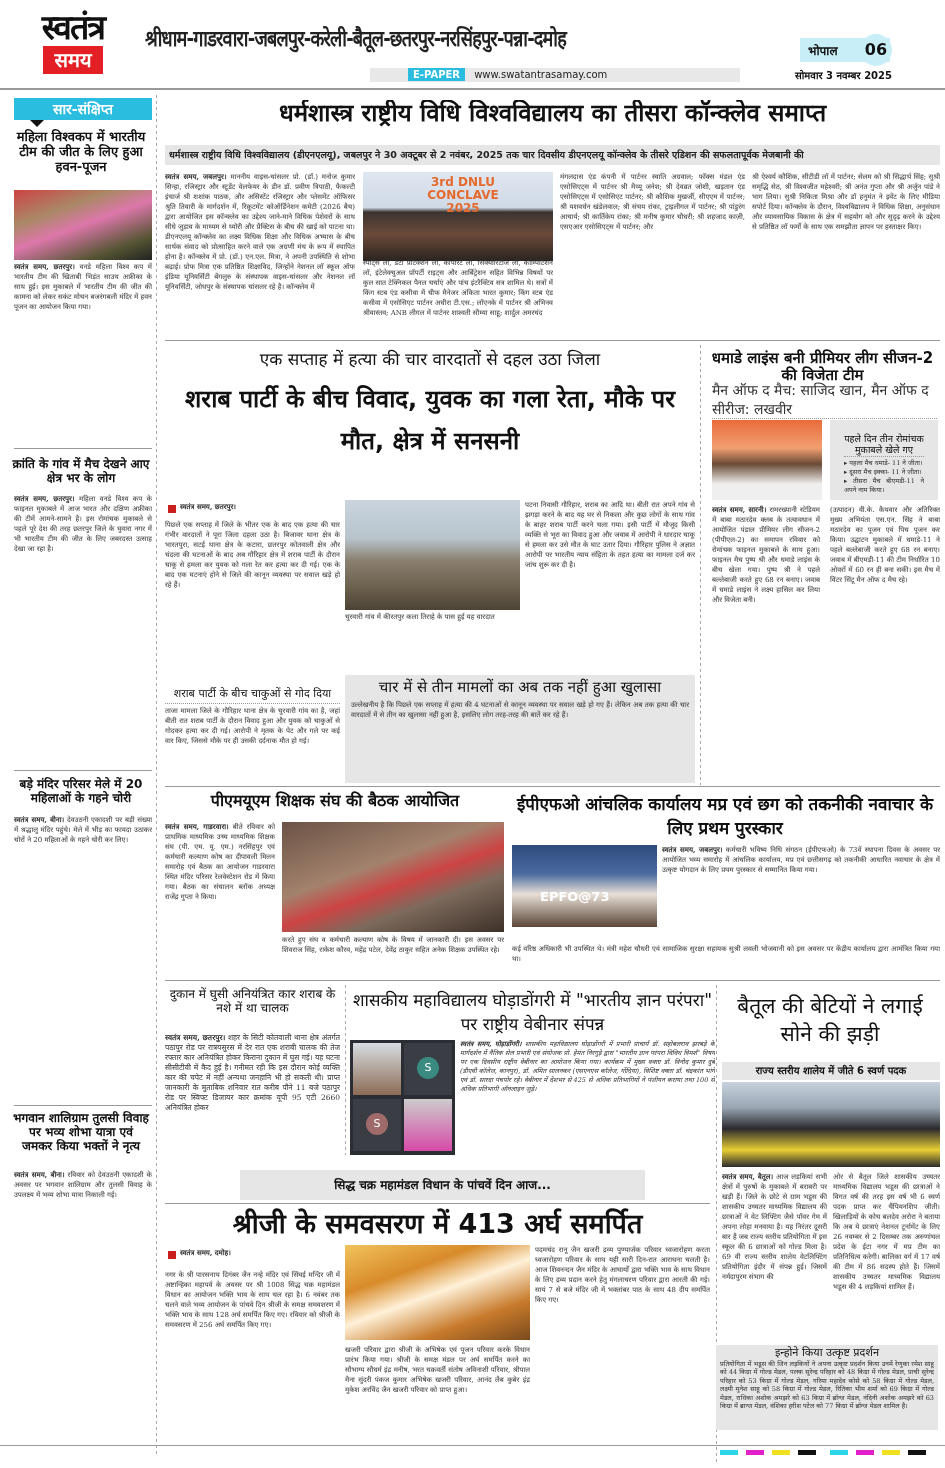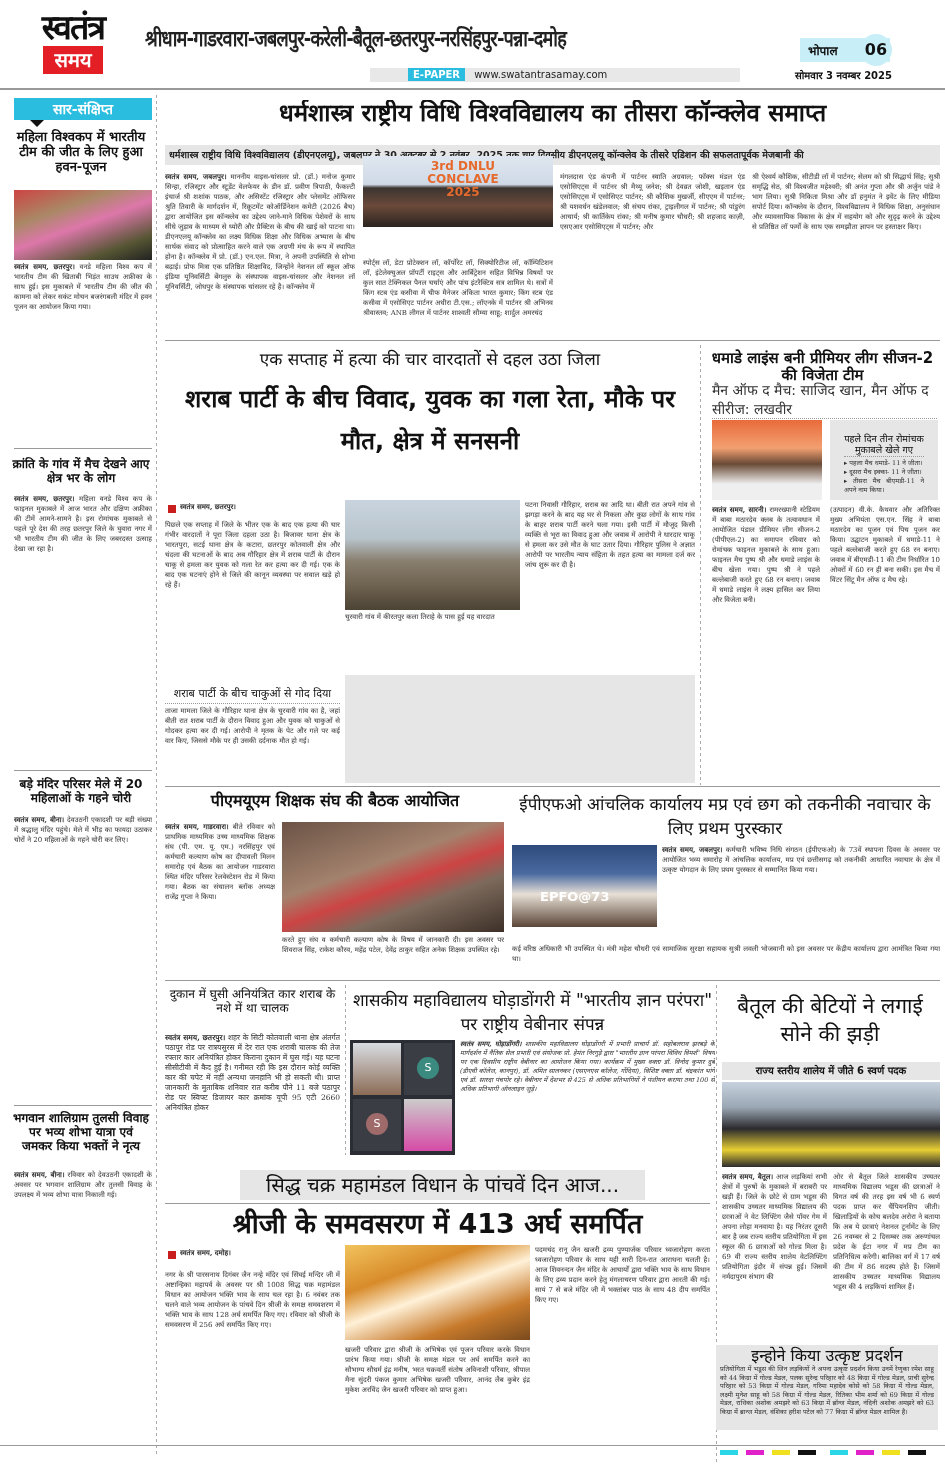--- a/index.html
+++ b/index.html
@@ -63,39 +63,41 @@
 <div class="abs hl" style="left:12px;top:778px;width:138px;font-size:12px">बड़े मंदिर परिसर मेले में 20 महिलाओं के गहने चोरी</div>
 <div class="abs txt" style="left:14px;top:815px;width:138px;height:285px"><b>स्वतंत्र समय, बीना।</b> <span>देवउठनी एकादशी पर बड़ी संख्या में श्रद्धालु मंदिर पहुंचे। मेले में भीड़ का फायदा उठाकर चोरों ने 20 महिलाओं के गहने चोरी कर लिए।</span></div>
 <div class="abs rule" style="left:14px;top:1105px;width:138px;height:1px"></div>
 
 <div class="abs hl" style="left:12px;top:1112px;width:138px;font-size:12px">भगवान शालिग्राम तुलसी विवाह पर भव्य शोभा यात्रा एवं जमकर किया भक्तों ने नृत्य</div>
 <div class="abs txt" style="left:14px;top:1170px;width:138px;height:280px"><b>स्वतंत्र समय, बीना।</b> <span>रविवार को देवउठनी एकादशी के अवसर पर भगवान शालिग्राम और तुलसी विवाह के उपलक्ष्य में भव्य शोभा यात्रा निकाली गई।</span></div>
 
 <div class="abs hl" style="left:165px;top:100px;width:775px;font-size:24px;white-space:nowrap;overflow:hidden">धर्मशास्त्र राष्ट्रीय विधि विश्वविद्यालय का तीसरा कॉन्क्लेव समाप्त</div>
 <div class="abs grey" style="left:165px;top:145px;width:775px;height:20px;font-size:9.5px;line-height:20px;padding-left:4px;white-space:nowrap;overflow:hidden;font-weight:bold;color:#222">धर्मशास्त्र राष्ट्रीय विधि विश्वविद्यालय (डीएनएलयू), जबलपुर ने 30 अक्टूबर से 2 नवंबर, 2025 तक चार दिवसीय डीएनएलयू कॉन्क्लेव के तीसरे एडिशन की सफलतापूर्वक मेजबानी की</div>
 <div class="abs txt" style="left:165px;top:172px;width:190px;height:160px"><b>स्वतंत्र समय, जबलपुर।</b> <span>माननीय वाइस-चांसलर प्रो. (डॉ.) मनोज कुमार सिन्हा, रजिस्ट्रार और स्टूडेंट वेलफेयर के डीन डॉ. प्रवीण त्रिपाठी, फैकल्टी इंचार्ज श्री शशांक पाठक, और असिस्टेंट रजिस्ट्रार और प्लेसमेंट ऑफिसर श्रुति तिवारी के मार्गदर्शन में, रिक्रूटमेंट कोऑर्डिनेशन कमेटी (2026 बैच) द्वारा आयोजित इस कॉन्क्लेव का उद्देश्य जाने-माने विधिक पेशेवरों के साथ सीधे जुड़ाव के माध्यम से थ्योरी और प्रैक्टिस के बीच की खाई को पाटना था। डीएनएलयू कॉन्क्लेव का लक्ष्य विधिक शिक्षा और विधिक अभ्यास के बीच सार्थक संवाद को प्रोत्साहित करने वाले एक अग्रणी मंच के रूप में स्थापित होना है। कॉन्क्लेव में प्रो. (डॉ.) एन.एल. मित्रा, ने अपनी उपस्थिति से शोभा बढ़ाई। प्रोफ मित्रा एक प्रतिष्ठित शिक्षाविद, जिन्होंने नेशनल लॉ स्कूल ऑफ इंडिया यूनिवर्सिटी बेंगलुरु के संस्थापक वाइस-चांसलर और नेशनल लॉ यूनिवर्सिटी, जोधपुर के संस्थापक चांसलर रहे है। कॉन्क्लेव में</span></div>
-<div class="abs photo" style="left:363px;top:156px;width:190px;height:71px;background:linear-gradient(180deg,#dfe7f0 0,#cfd9e6 40%,#3b3430 45%,#6b4a3a 70%,#2a2420)">
+<div class="abs photo" style="left:363px;top:172px;width:190px;height:89px;background:linear-gradient(180deg,#dfe7f0 0,#cfd9e6 40%,#3b3430 45%,#6b4a3a 70%,#2a2420)">
   <div style="position:absolute;left:55px;top:4px;font-size:12px;font-weight:bold;color:#e56a2c;text-align:center;width:90px;line-height:13px">3rd DNLU CONCLAVE 2025</div>
 </div>
 <div class="abs txt" style="left:363px;top:258px;width:190px;height:76px">स्पोर्ट्स लॉ, डेटा प्रोटेक्शन लॉ, कॉर्पोरेट लॉ, सिक्योरिटीज लॉ, कॉम्पिटिशन लॉ, इंटेलेक्चुअल प्रॉपर्टी राइट्स और आर्बिट्रेशन सहित विभिन्न विषयों पर कुल सात टेक्निकल पैनल चर्चाएं और पांच इंटरैक्टिव सत्र शामिल थे। सत्रों में किंग स्टब एंड कसीवा में चीफ मैनेजर अंकिता भारत कुमार; किंग स्टब एंड कसीवा में एसोसिएट पार्टनर अधीरा टी.एस.; लॉएनके में पार्टनर श्री अभिनव श्रीवास्तव; ANB लीगल में पार्टनर शाश्वती सौम्या साहू; शार्दुल अमरचंद</div>
 <div class="abs txt" style="left:560px;top:172px;width:185px;height:160px">मंगलदास एंड कंपनी में पार्टनर स्वाति अग्रवाल; फॉक्स मंडल एंड एसोसिएट्स में पार्टनर श्री मैथ्यू जनेश; श्री देवव्रत जोशी, खइतान एंड एसोसिएट्स में एसोसिएट पार्टनर; श्री कौशिक मुखर्जी, सीएएम में पार्टनर; श्री यशवर्धन खंडेलवाल; श्री संचय रांका, ट्राइलीगल में पार्टनर; श्री पांडुरंग आचार्य; श्री कार्तिकेय रांका; श्री मनीष कुमार चौधरी; श्री शहजाद काज़ी, एसएआर एसोसिएट्स में पार्टनर; और</div>
 <div class="abs txt" style="left:752px;top:172px;width:188px;height:160px">श्री ऐश्वर्य कौशिक, सीटीडी लॉ में पार्टनर; सेलम को श्री सिद्धार्थ सिंह; सुश्री समृद्धि सेठ, श्री विश्वजीत महेश्वरी; श्री अनंत गुप्ता और श्री अर्जुन पांडे ने भाग लिया। सुश्री निकिता मिश्रा और डॉ हनुमंत ने इवेंट के लिए मीडिया सपोर्ट दिया। कॉन्क्लेव के दौरान, विश्वविद्यालय ने विधिक शिक्षा, अनुसंधान और व्यावसायिक विकास के क्षेत्र में सहयोग को और सुदृढ़ करने के उद्देश्य से प्रतिष्ठित लॉ फर्मों के साथ एक समझौता ज्ञापन पर हस्ताक्षर किए।</div>
 <div class="abs rule" style="left:165px;top:340px;width:775px;height:1px"></div>
 
 <div class="abs hl" style="left:165px;top:350px;width:530px;font-size:17px;font-weight:normal">एक सप्ताह में हत्या की चार वारदातों से दहल उठा जिला</div>
 <div class="abs hl" style="left:165px;top:378px;width:530px;font-size:24px;line-height:42px">शराब पार्टी के बीच विवाद, युवक का गला रेता, मौके पर मौत, क्षेत्र में सनसनी</div>
 <div class="abs" style="left:168px;top:505px;width:8px;height:8px;background:#c81e1e"></div>
 <div class="abs txt" style="left:180px;top:502px;width:150px;font-weight:bold">स्वतंत्र समय, छतरपुर।</div>
 <div class="abs txt" style="left:165px;top:520px;width:175px;height:140px">पिछले एक सप्ताह में जिले के भीतर एक के बाद एक हत्या की चार गंभीर वारदातों ने पूरा जिला दहला उठा है। बिजावर थाना क्षेत्र के भारतपुरा, सटई थाना क्षेत्र के कटारा, छतरपुर कोतवाली क्षेत्र और चंदला की घटनाओं के बाद अब गौरिहार क्षेत्र में शराब पार्टी के दौरान चाकू से हमला कर युवक को गला रेत कर हत्या कर दी गई। एक के बाद एक घटनाएं होने से जिले की कानून व्यवस्था पर सवाल खड़े हो रहे हैं।</div>
 <div class="abs photo" style="left:345px;top:500px;width:175px;height:110px;background:linear-gradient(180deg,#c9d4de 0,#b8c4cc 35%,#8a8070 55%,#6b5f4d 80%,#4c4335)"></div>
 <div class="abs txt" style="left:345px;top:612px;width:175px;height:22px">चुरवारी गांव में कीरतपुर कला तिराहे के पास हुई यह वारदात</div>
 <div class="abs txt" style="left:525px;top:500px;width:170px;height:165px">पटना निवासी गौरिहार, शराब का आदि था। बीती रात अपने गांव से झगड़ा करने के बाद यह घर से निकला और कुछ लोगों के साथ गांव के बाहर शराब पार्टी करने चला गया। इसी पार्टी में मौजूद किसी व्यक्ति से भूरा का विवाद हुआ और जवाब में आरोपी ने धारदार चाकू से हमला कर उसे मौत के घाट उतार दिया। गौरिहार पुलिस ने अज्ञात आरोपी पर भारतीय न्याय संहिता के तहत हत्या का मामला दर्ज कर जांच शुरू कर दी है।</div>
 <div class="abs hl" style="left:165px;top:688px;width:175px;font-size:11px;font-weight:normal;border-bottom:1px dotted #999;padding-bottom:2px">शराब पार्टी के बीच चाकुओं से गोद दिया</div>
 <div class="abs txt" style="left:165px;top:706px;width:175px;height:75px">ताजा मामला जिले के गौरिहार थाना क्षेत्र के चुरवारी गांव का है, जहां बीती रात शराब पार्टी के दौरान विवाद हुआ और युवक को चाकुओं से गोदकर हत्या कर दी गई। आरोपी ने मृतक के पेट और गले पर कई वार किए, जिससे मौके पर ही उसकी दर्दनाक मौत हो गई।</div>
 <div class="abs grey" style="left:345px;top:675px;width:350px;height:108px">
+  <div class="hl" style="font-size:15px;font-weight:normal;padding-top:4px">चार में से तीन मामलों का अब तक नहीं हुआ खुलासा</div>
+  <div class="txt" style="padding:4px 6px;height:80px">उल्लेखनीय है कि पिछले एक सप्ताह में हत्या की 4 घटनाओं से कानून व्यवस्था पर सवाल खड़े हो गए हैं। लेकिन अब तक हत्या की चार वारदातों में से तीन का खुलासा नहीं हुआ है, इसलिए लोग तरह-तरह की बातें कर रहे हैं।</div>
 </div>
 
 <div class="vline" style="left:700px;top:345px;height:440px"></div>
 <div class="abs hl" style="left:705px;top:350px;width:235px;font-size:15px">धमाडे लाइंस बनी प्रीमियर लीग सीजन-2 की विजेता टीम</div>
 <div class="abs" style="left:712px;top:380px;width:225px;font-size:14px;color:#333;border-bottom:1px dotted #999">मैन ऑफ द मैच: साजिद खान, मैन ऑफ द सीरीज: लखवीर</div>
 <div class="abs photo" style="left:712px;top:420px;width:110px;height:80px;background:linear-gradient(180deg,#e96b3b 0,#f2a071 35%,#6a4a36 55%,#efefef 80%)"></div>
 <div class="abs grey" style="left:830px;top:420px;width:108px;height:80px;padding:14px">
   <div class="hl" style="font-size:9.5px;font-weight:normal;border-bottom:1px dotted #999;margin-bottom:2px">पहले दिन तीन रोमांचक मुकाबले खेले गए</div>
   <div class="txt" style="font-size:6.5px;line-height:9px">▸ <span>पहला मैच धमाडे- 11 ने जीता।</span></div>
   <div class="txt" style="font-size:6.5px;line-height:9px">▸ <span>दूसरा मैच इक्का- 11 ने जीता।</span></div>
@@ -104,21 +106,21 @@
 <div class="abs txt" style="left:712px;top:505px;width:108px;height:275px"><b>स्वतंत्र समय, सारनी।</b> <span>रामरख्यानी स्टेडियम में बाबा मठारदेव क्लब के तत्वावधान में आयोजित पंडाल प्रीमियर लीग सीजन-2 (पीपीएल-2) का समापन रविवार को रोमांचक फाइनल मुकाबले के साथ हुआ। फाइनल मैच पुष्प श्री और धमाडे लाइंस के बीच खेला गया। पुष्प श्री ने पहले बल्लेबाजी करते हुए 68 रन बनाए। जवाब में धमाडे लाइंस ने लक्ष्य हासिल कर लिया और विजेता बनी।</span></div>
 <div class="abs txt" style="left:830px;top:505px;width:110px;height:275px">(उत्पादन) वी.के. कैथवार और अतिरिक्त मुख्य अभियंता एस.एन. सिंह ने बाबा मठारदेव का पूजन एवं पिच पूजन कर किया। उद्घाटन मुकाबले में धमाडे-11 ने पहले बल्लेबाजी करते हुए 68 रन बनाए। जवाब में बीएमडी-11 की टीम निर्धारित 10 ओवरों में 60 रन ही बना सकी। इस मैच में विंटर सिंटू मैन ऑफ द मैच रहे।</div>
 
 <div class="abs rule" style="left:165px;top:786px;width:775px;height:1px"></div>
 
 <div class="abs hl" style="left:165px;top:792px;width:340px;font-size:16px;white-space:nowrap">पीएमयूएम शिक्षक संघ की बैठक आयोजित</div>
 <div class="abs txt" style="left:165px;top:822px;width:110px;height:150px"><b>स्वतंत्र समय, गाडरवारा।</b> <span>बीते रविवार को प्राथमिक माध्यमिक उच्च माध्यमिक शिक्षक संघ (पी. एम. यू. एम.) नरसिंहपुर एवं कर्मचारी कल्याण कोष का दीपावली मिलन समारोह एवं बैठक का आयोजन गाडरवारा स्थित मंदिर परिसर रेलवेस्टेशन रोड में किया गया। बैठक का संचालन ब्लॉक अध्यक्ष राजेंद्र गुप्ता ने किया।</span></div>
 <div class="abs photo" style="left:282px;top:822px;width:222px;height:110px;background:linear-gradient(160deg,#6b5346,#a3826d 40%,#c44 55%,#7d6a5c 70%,#3d3028)"></div>
 <div class="abs txt" style="left:282px;top:935px;width:222px;height:40px">करते हुए संघ व कर्मचारी कल्याण कोष के विषय में जानकारी दी। इस अवसर पर शिवराज सिंह, राकेश कौरव, महेंद्र पटेल, देवेंद्र ठाकुर सहित अनेक शिक्षक उपस्थित रहे।</div>
 
-<div class="abs hl" style="left:510px;top:792px;width:430px;font-size:17px;font-weight:normal;line-height:24px">ईपीएफओ आंचलिक कार्यालय मप्र एवं छग को तकनीकी नवाचार के लिए प्रथम पुरस्कार</div>
+<div class="abs hl" style="left:510px;top:792px;width:430px;font-size:17px;font-weight:bold;line-height:24px">ईपीएफओ आंचलिक कार्यालय मप्र एवं छग को तकनीकी नवाचार के लिए प्रथम पुरस्कार</div>
 <div class="abs photo" style="left:512px;top:845px;width:145px;height:82px;background:linear-gradient(180deg,#2f4b7c 0,#4a6aa0 35%,#e8e0d6 60%,#5b4638)">
   <div style="position:absolute;left:28px;top:44px;color:#fff;font-weight:bold;font-size:13px">EPFO@73</div>
 </div>
 <div class="abs txt" style="left:662px;top:845px;width:278px;height:95px"><b>स्वतंत्र समय, जबलपुर।</b> <span>कर्मचारी भविष्य निधि संगठन (ईपीएफओ) के 73वें स्थापना दिवस के अवसर पर आयोजित भव्य समारोह में आंचलिक कार्यालय, मप्र एवं छत्तीसगढ़ को तकनीकी आधारित नवाचार के क्षेत्र में उत्कृष्ट योगदान के लिए प्रथम पुरस्कार से सम्मानित किया गया।</span></div>
 <div class="abs txt" style="left:512px;top:944px;width:428px;height:30px">कई वरिष्ठ अधिकारी भी उपस्थित थे। मंत्री महेश चौधरी एवं सामाजिक सुरक्षा सहायक सुश्री लवली भोजवानी को इस अवसर पर केंद्रीय कार्यालय द्वारा आमंत्रित किया गया था।</div>
 
 <div class="abs rule" style="left:165px;top:980px;width:775px;height:1px"></div>
 
 <div class="abs hl" style="left:165px;top:988px;width:175px;font-size:12px;font-weight:normal">दुकान में घुसी अनियंत्रित कार शराब के नशे में था चालक</div>
 <div class="abs txt" style="left:165px;top:1033px;width:175px;height:125px;font-size:7.5px"><b>स्वतंत्र समय, छतरपुर।</b> <span>शहर के सिटी कोतवाली थाना क्षेत्र अंतर्गत पठापुर रोड पर रात्रयसुरस में देर रात एक शराबी चालक की तेज रफ्तार कार अनियंत्रित होकर किराना दुकान में घुस गई। यह घटना सीसीटीवी में कैद हुई है। गनीमत रही कि इस दौरान कोई व्यक्ति कार की चपेट में नहीं अन्यथा जनहानि भी हो सकती थी। प्राप्त जानकारी के मुताबिक शनिवार रात करीब पौने 11 बजे पठापुर रोड पर स्विफ्ट डिजायर कार क्रमांक यूपी 95 एटी 2660 अनियंत्रित होकर</span></div>
@@ -137,26 +139,26 @@
 </div>
 <div class="abs txt" style="left:460px;top:1040px;width:255px;height:115px;font-size:6.5px;line-height:9px;font-style:italic"><b>स्वतंत्र समय, घोड़ाडोंगरी।</b> <span>शासकीय महाविद्यालय घोड़ाडोंगरी में प्रभारी प्राचार्य डॉ. सहोबलराव झरबड़े के मार्गदर्शन में नैतिक सेल प्रभारी एवं संयोजक प्रो. हेमंत निरगुड़े द्वारा "भारतीय ज्ञान परंपरा विविध विमर्श" विषय पर एक दिवसीय राष्ट्रीय वेबीनार का आयोजन किया गया। कार्यक्रम में मुख्य वक्ता डॉ. विनोद कुमार दुबे (डीएवी कॉलेज, कानपुर), डॉ. अमित सालनकर (एसएनएस कॉलेज, गोंदिया), विशिष्ट वक्ता डॉ. चंद्रकांत भांगे एवं डॉ. सारदा पंचपोर रहे। वेबीनार में देशभर से 425 से अधिक प्रतिभागियों ने पंजीयन कराया तथा 100 से अधिक प्रतिभागी ऑनलाइन जुड़े।</span></div>
 <div class="vline" style="left:716px;top:985px;height:480px"></div>
 
 <div class="abs hl" style="left:720px;top:992px;width:220px;font-size:21px;font-weight:normal;line-height:28px">बैतूल की बेटियों ने लगाई सोने की झड़ी</div>
 <div class="abs grey" style="left:722px;top:1062px;width:218px;height:18px;font-size:10px;font-weight:bold;text-align:center;line-height:18px;white-space:nowrap">राज्य स्तरीय शालेय में जीते 6 स्वर्ण पदक</div>
 <div class="abs photo" style="left:722px;top:1082px;width:218px;height:85px;background:linear-gradient(180deg,#c7d2de 0,#9aa6b3 30%,#2b2a2e 55%,#e8cf33 80%,#2b2a2e)"></div>
 <div class="abs txt" style="left:722px;top:1172px;width:105px;height:170px"><b>स्वतंत्र समय, बैतूल।</b> <span>आज लड़कियां सभी क्षेत्रों में पुरुषों के मुकाबले में बराबरी पर खड़ी हैं। जिले के छोटे से ग्राम भडूस की शासकीय उच्चतर माध्यमिक विद्यालय की छात्राओं ने वेट लिफ्टिंग जैसे पॉवर गेम में अपना लोहा मनवाया है। यह निरंतर दूसरी बार है जब राज्य स्तरीय प्रतियोगिता में इस स्कूल की 6 छात्राओं को गोल्ड मिला है। 69 वी राज्य स्तरीय शालेय वेटलिफ्टिंग प्रतियोगिता इंदौर में संपन्न हुई। जिसमें नर्मदापुरम संभाग की</span></div>
 <div class="abs txt" style="left:833px;top:1172px;width:107px;height:170px">ओर से बैतूल जिले शासकीय उच्चतर माध्यमिक विद्यालय भडूस की छात्राओं ने विगत वर्ष की तरह इस वर्ष भी 6 स्वर्ण पदक प्राप्त कर चैंपियनशिप जीती। खिलाड़ियों के कोच बलदेव अरोरा ने बताया कि अब ये छात्राएं नेशनल टूर्नामेंट के लिए 26 नवम्बर से 2 दिसम्बर तक अरुणांचल प्रदेश के ईटा नगर में मप्र टीम का प्रतिनिधित्व करेगी। बालिका वर्ग में 17 वर्ष की टीम में 86 सदस्य होते हैं। जिसमें शासकीय उच्चतर माध्यमिक विद्यालय भडूस की 4 लड़कियां शामिल हैं।</div>
 <div class="abs grey" style="left:716px;top:1345px;width:222px;height:85px;padding:2px 4px">
-  <div class="hl" style="font-size:16px;font-weight:normal">इन्होने किया उत्कृष्ट प्रदर्शन</div>
+  <div class="hl" style="font-size:11px;font-weight:normal">इन्होने किया उत्कृष्ट प्रदर्शन</div>
   <div class="txt" style="font-size:6.5px;line-height:8.5px;height:66px">प्रतियोगिता में भडूस की जिन लड़कियों ने अपना उत्कृष्ट प्रदर्शन किया उनमें रेणुका रमेश साहू को 44 किग्रा में गोल्ड मेडल, पलक सुरेन्द्र परिहार को 48 किग्रा में गोल्ड मेडल, प्राची सुरेन्द्र परिहार को 53 किग्रा में गोल्ड मेडल, गरिमा महादेव कोसे को 58 किग्रा में गोल्ड मेडल, लक्ष्मी मुनेश साहू को 58 किग्रा में गोल्ड मेडल, रितिका भीम शर्मा को 69 किग्रा में गोल्ड मेडल, राधिका अशोक अमझरे को 63 किग्रा में ब्रॉन्ज मेडल, नंदिनी अशोक अमझरे को 63 किग्रा में ब्रान्ज मेडल, वंशिका हरीश पटेल को 77 किग्रा में ब्रॉन्ज मेडल शामिल है।</div>
 </div>
 
 <div class="abs grey" style="left:240px;top:1170px;width:405px;height:30px">
-  <div class="hl" style="font-size:20px;font-weight:normal;line-height:30px">सिद्ध चक्र महामंडल विधान के पांचवें दिन आज...</div>
+  <div class="hl" style="font-size:12px;font-weight:bold;line-height:30px">सिद्ध चक्र महामंडल विधान के पांचवें दिन आज...</div>
 </div>
 <div class="abs rule" style="left:165px;top:1203px;width:545px;height:1px"></div>
 <div class="abs hl" style="left:165px;top:1205px;width:545px;font-size:27px;line-height:38px">श्रीजी के समवसरण में 413 अर्घ समर्पित</div>
 <div class="abs" style="left:168px;top:1251px;width:8px;height:8px;background:#c81e1e"></div>
 <div class="abs txt" style="left:180px;top:1248px;width:150px;font-weight:bold">स्वतंत्र समय, दमोह।</div>
 <div class="abs txt" style="left:165px;top:1270px;width:175px;height:180px">नगर के श्री पारसनाथ दिगंबर जैन नन्हे मंदिर एवं सिंघई मन्दिर जी में अष्टान्हिका महापर्व के अवसर पर श्री 1008 सिद्ध चक्र महामंडल विधान का आयोजन भक्ति भाव के साथ चल रहा है। 6 नवंबर तक चलने वाले भव्य आयोजन के पांचवे दिन श्रीजी के समक्ष समवशरण में भक्ति भाव के साथ 128 अर्घ समर्पित किए गए। रविवार को श्रीजी के समवसरण में 256 अर्घ समर्पित किए गए।</div>
 <div class="abs photo" style="left:345px;top:1245px;width:185px;height:95px;background:linear-gradient(160deg,#f1c35d,#d88b2a 30%,#fff1d8 50%,#c77a2b 75%,#7a4a1d)"></div>
 <div class="abs txt" style="left:345px;top:1345px;width:185px;height:105px">खजरी परिवार द्वारा श्रीजी के अभिषेक एवं पूजन परिवार करके विधान प्रारंभ किया गया। श्रीजी के समक्ष मंडल पर अर्घ समर्पित करने का सौभाग्य सौधर्म इंद्र मनीष, भरत चक्रवर्ती संतोष अविनाशी परिवार, श्रीपाल मैना सुंदरी पंकज कुमार अभिषेक खजरी परिवार, आनंद लैब कुबेर इंद्र मुकेश अरविंद जैन खजरी परिवार को प्राप्त हुआ।</div>
 <div class="abs txt" style="left:535px;top:1245px;width:175px;height:205px">पदमचंद रानू जैन खजरी द्रव्य पुण्यार्जक परिवार ध्वजारोहण करता ध्वजारोहण परिवार के साथ यही सारी दिन-रात आराधना चलती है। आज शिवनन्दन जैन मंदिर के आचार्यों द्वारा भक्ति भाव के साथ विधान के लिए द्रव्य प्रदान करने हेतु मंगलाचरण परिवार द्वारा आरती की गई। सायं 7 से बजे मंदिर जी में भक्तांबर पाठ के साथ 48 दीप समर्पित किए गए।</div>
 

